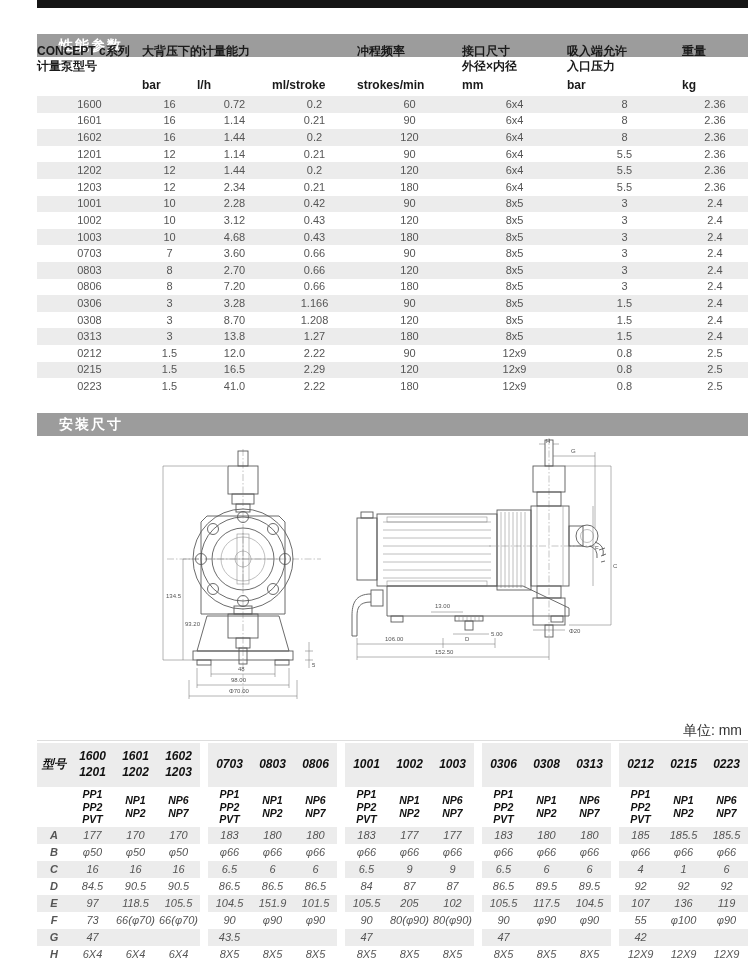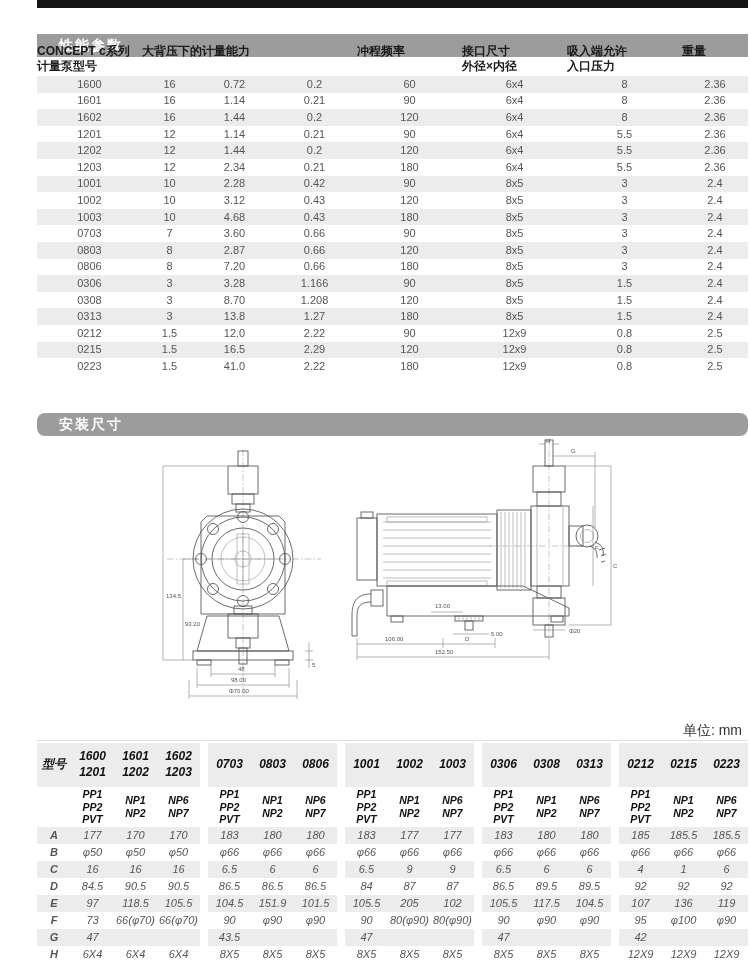--- a/index.html
+++ b/index.html
@@ -7,21 +7,21 @@
     width:750px;height:970px;position:relative;overflow:hidden;
     font-family:"Liberation Sans","DejaVu Sans",sans-serif;color:#222;
   }
   .top-rule{position:absolute;left:37px;top:0;width:711px;height:8px;background:#151515;}
   .section-bar{
     position:absolute;left:37px;width:711px;height:23px;background:#9c9c9c;
     color:#fff;font-weight:bold;font-size:14px;line-height:23px;
     padding-left:22px;box-sizing:border-box;letter-spacing:2px;
   }
   #perf-bar{top:14px;margin-top:20px;}
-  #install-bar{top:413px;border-radius:8px;}
+  #install-bar{top:413px;}
 
   
   .perf-wrap{position:absolute;left:37px;top:42px;width:711px;}
   table{border-collapse:collapse;table-layout:fixed;}
   .perf-wrap table{width:711px;}
   .perf-wrap th{
     font-size:12px;font-weight:bold;color:#1a1a1a;text-align:left;
     vertical-align:top;padding:2px 0;line-height:1.25;
   }
   .perf-wrap .units th{vertical-align:bottom;padding-bottom:3px;}
@@ -88,20 +88,30 @@
         <th>
           <div>接口尺寸</div>
           <div>外径×内径</div>
         </th>
         <th>
           <div>吸入端允许</div>
           <div>入口压力</div>
         </th>
         <th>重量</th>
       </tr>
+      <tr class="units" style="height:18px;">
+        <th></th>
+        <th>bar</th>
+        <th>l/h</th>
+        <th>ml/stroke</th>
+        <th>strokes/min</th>
+        <th>mm</th>
+        <th>bar</th>
+        <th>kg</th>
+      </tr>
     </thead>
     <tbody>
         <tr class="stripe">
           <td>1600</td>
           <td>16</td>
           <td>0.72</td>
           <td>0.2</td>
           <td>60</td>
           <td>6x4</td>
           <td>8</td>
@@ -193,21 +203,21 @@
           <td>3.60</td>
           <td>0.66</td>
           <td>90</td>
           <td>8x5</td>
           <td>3</td>
           <td>2.4</td>
         </tr>
         <tr class="stripe">
           <td>0803</td>
           <td>8</td>
-          <td>2.87</td>
+          <td>2.70</td>
           <td>0.66</td>
           <td>120</td>
           <td>8x5</td>
           <td>3</td>
           <td>2.4</td>
         </tr>
         <tr>
           <td>0806</td>
           <td>8</td>
           <td>7.20</td>
@@ -746,21 +756,21 @@
           <td>φ90</td>
           <td class="gap"></td>
           <td>90</td>
           <td>80(φ90)</td>
           <td>80(φ90)</td>
           <td class="gap"></td>
           <td>90</td>
           <td>φ90</td>
           <td>φ90</td>
           <td class="gap"></td>
-          <td>95</td>
+          <td>55</td>
           <td>φ100</td>
           <td>φ90</td>
         </tr>
         <tr class="datarow stripe">
           <td class="lbl">G</td>
           <td>47</td>
           <td></td>
           <td></td>
           <td class="gap"></td>
           <td>43.5</td>

